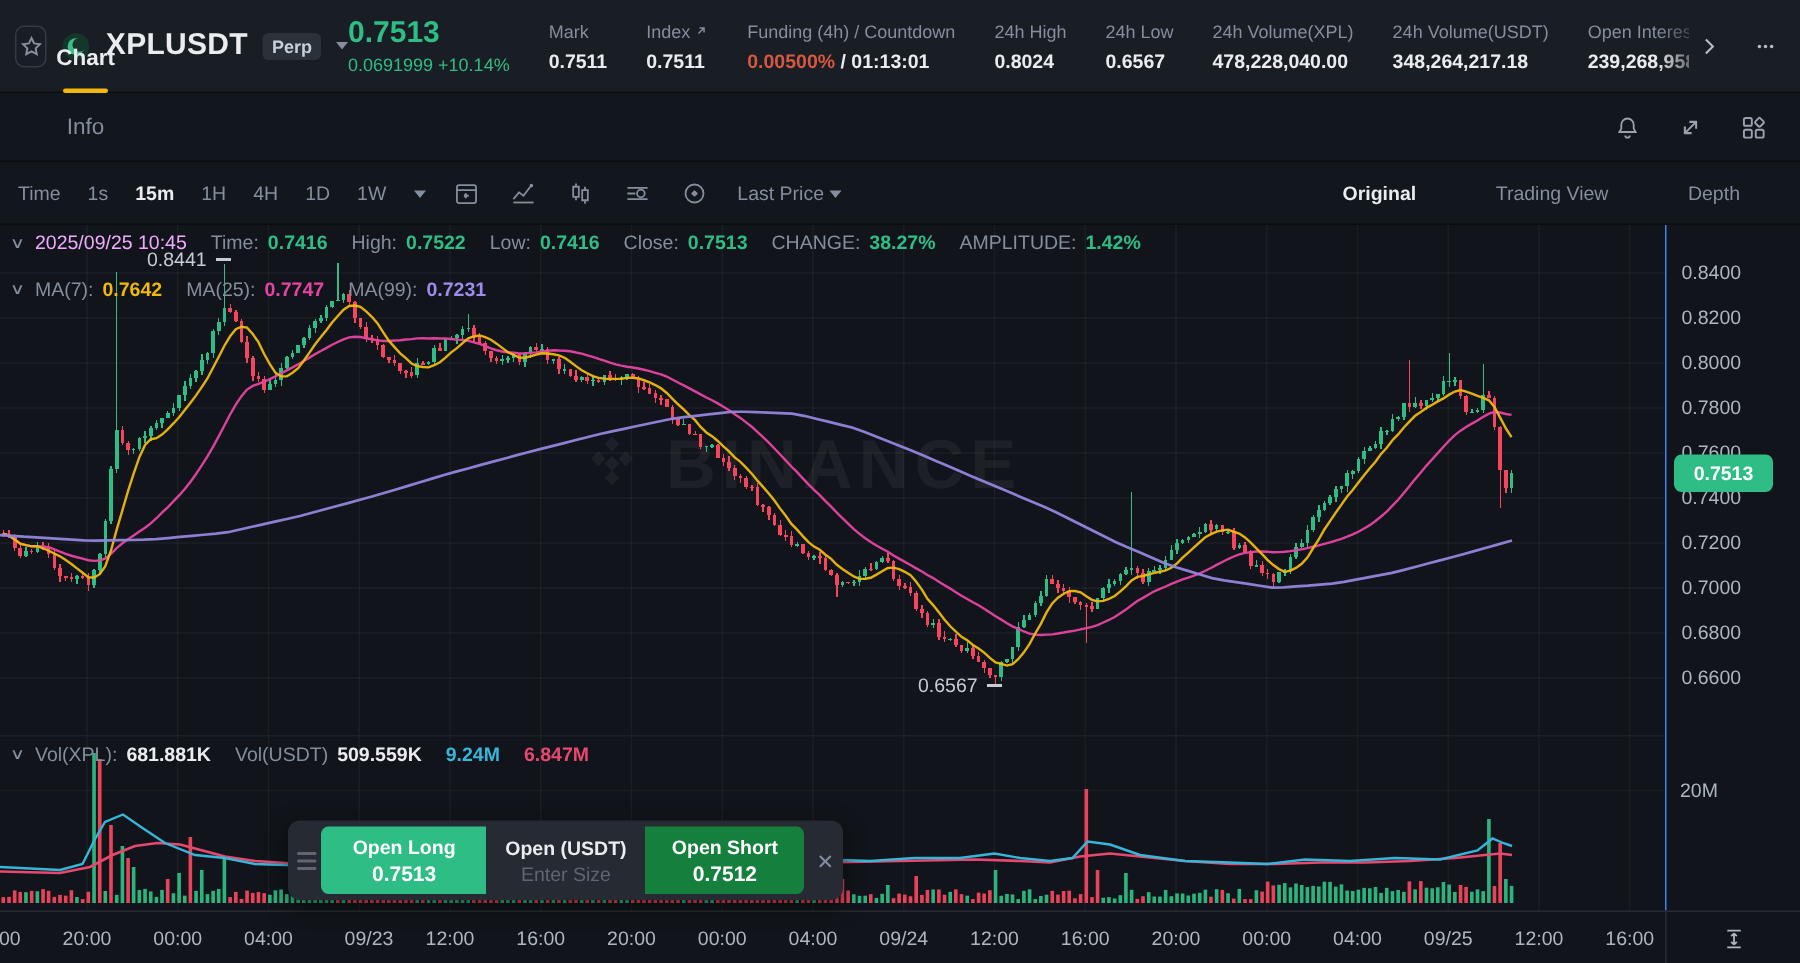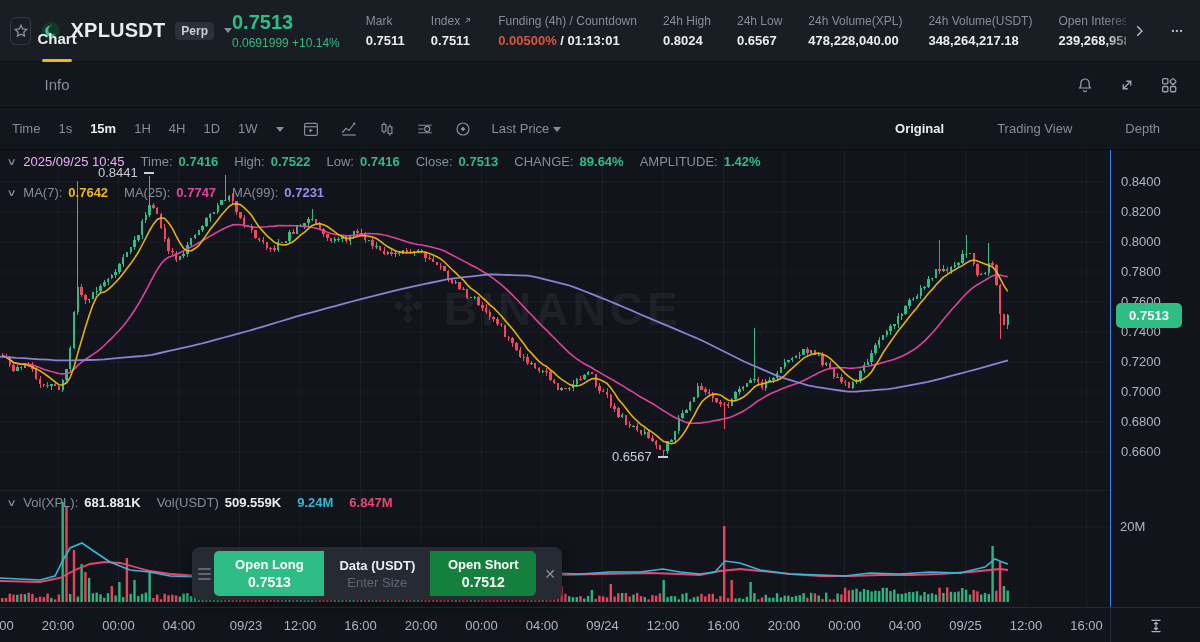--- a/index.html
+++ b/index.html
@@ -1088,21 +1088,21 @@
         <span class="lbl">High:</span>
         <span class="val">0.7522</span>
         <span class="gap"></span>
         <span class="lbl">Low:</span>
         <span class="val">0.7416</span>
         <span class="gap"></span>
         <span class="lbl">Close:</span>
         <span class="val">0.7513</span>
         <span class="gap"></span>
         <span class="lbl">CHANGE:</span>
-        <span class="val">89.64%</span>
+        <span class="val">38.27%</span>
         <span class="gap"></span>
         <span class="lbl">AMPLITUDE:</span>
         <span class="val">1.42%</span>
         <span class="gap"></span>
       </div>
     <div class="info-row" id="ma-row" style="top:35px;">
         <span class="chev">∨</span>
         <span class="lbl">MA(7):</span>
         <span class="val" style="color:#F0B90B">0.7642</span>
         <span class="gap"></span>
@@ -1184,21 +1184,21 @@
       <div class="tw-handle">
           <i></i>
           <i></i>
           <i></i>
         </div>
       <div class="tw-btn tw-long">
         <span class="tw-l1">Open Long</span>
         <span class="tw-price">0.7513</span>
       </div>
       <div class="tw-btn tw-size">
-        <span class="tw-l1">Data (USDT)</span>
+        <span class="tw-l1">Open (USDT)</span>
         <span class="tw-ph">Enter Size</span>
       </div>
       <div class="tw-btn tw-short">
         <span class="tw-l1">Open Short</span>
         <span class="tw-price">0.7512</span>
       </div>
       <div class="tw-close">✕</div>
     </div>
   <span class="vol-lab" style="left: 1120px; top: 369px;">20M</span>
     </div>

